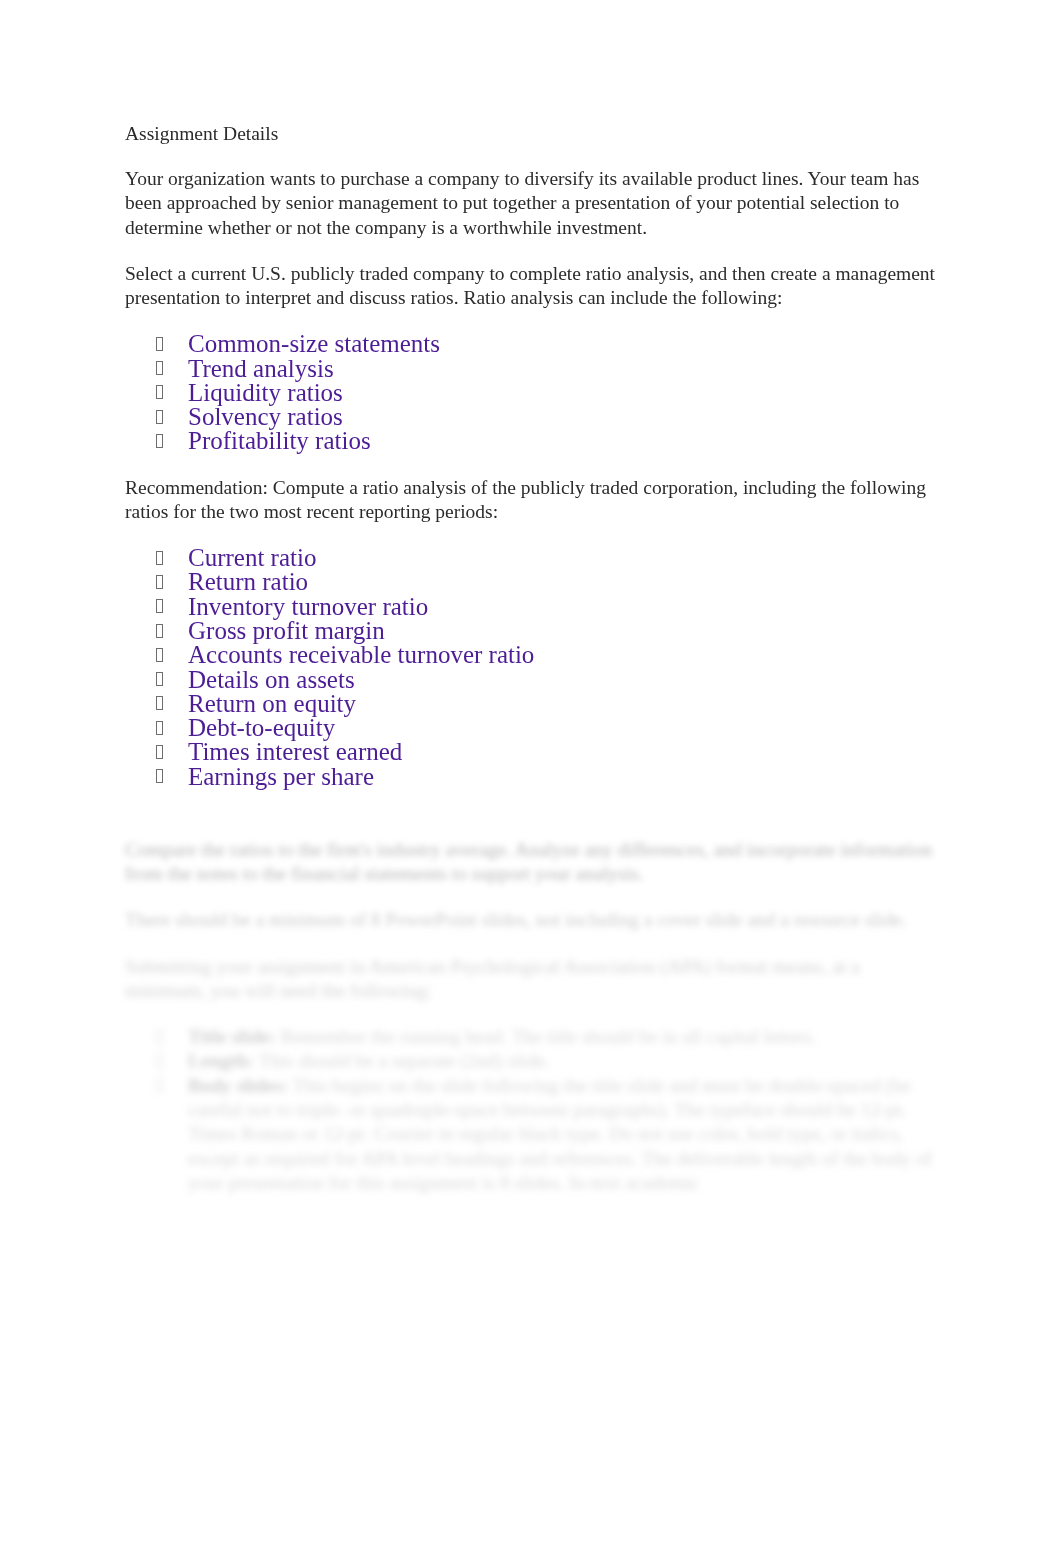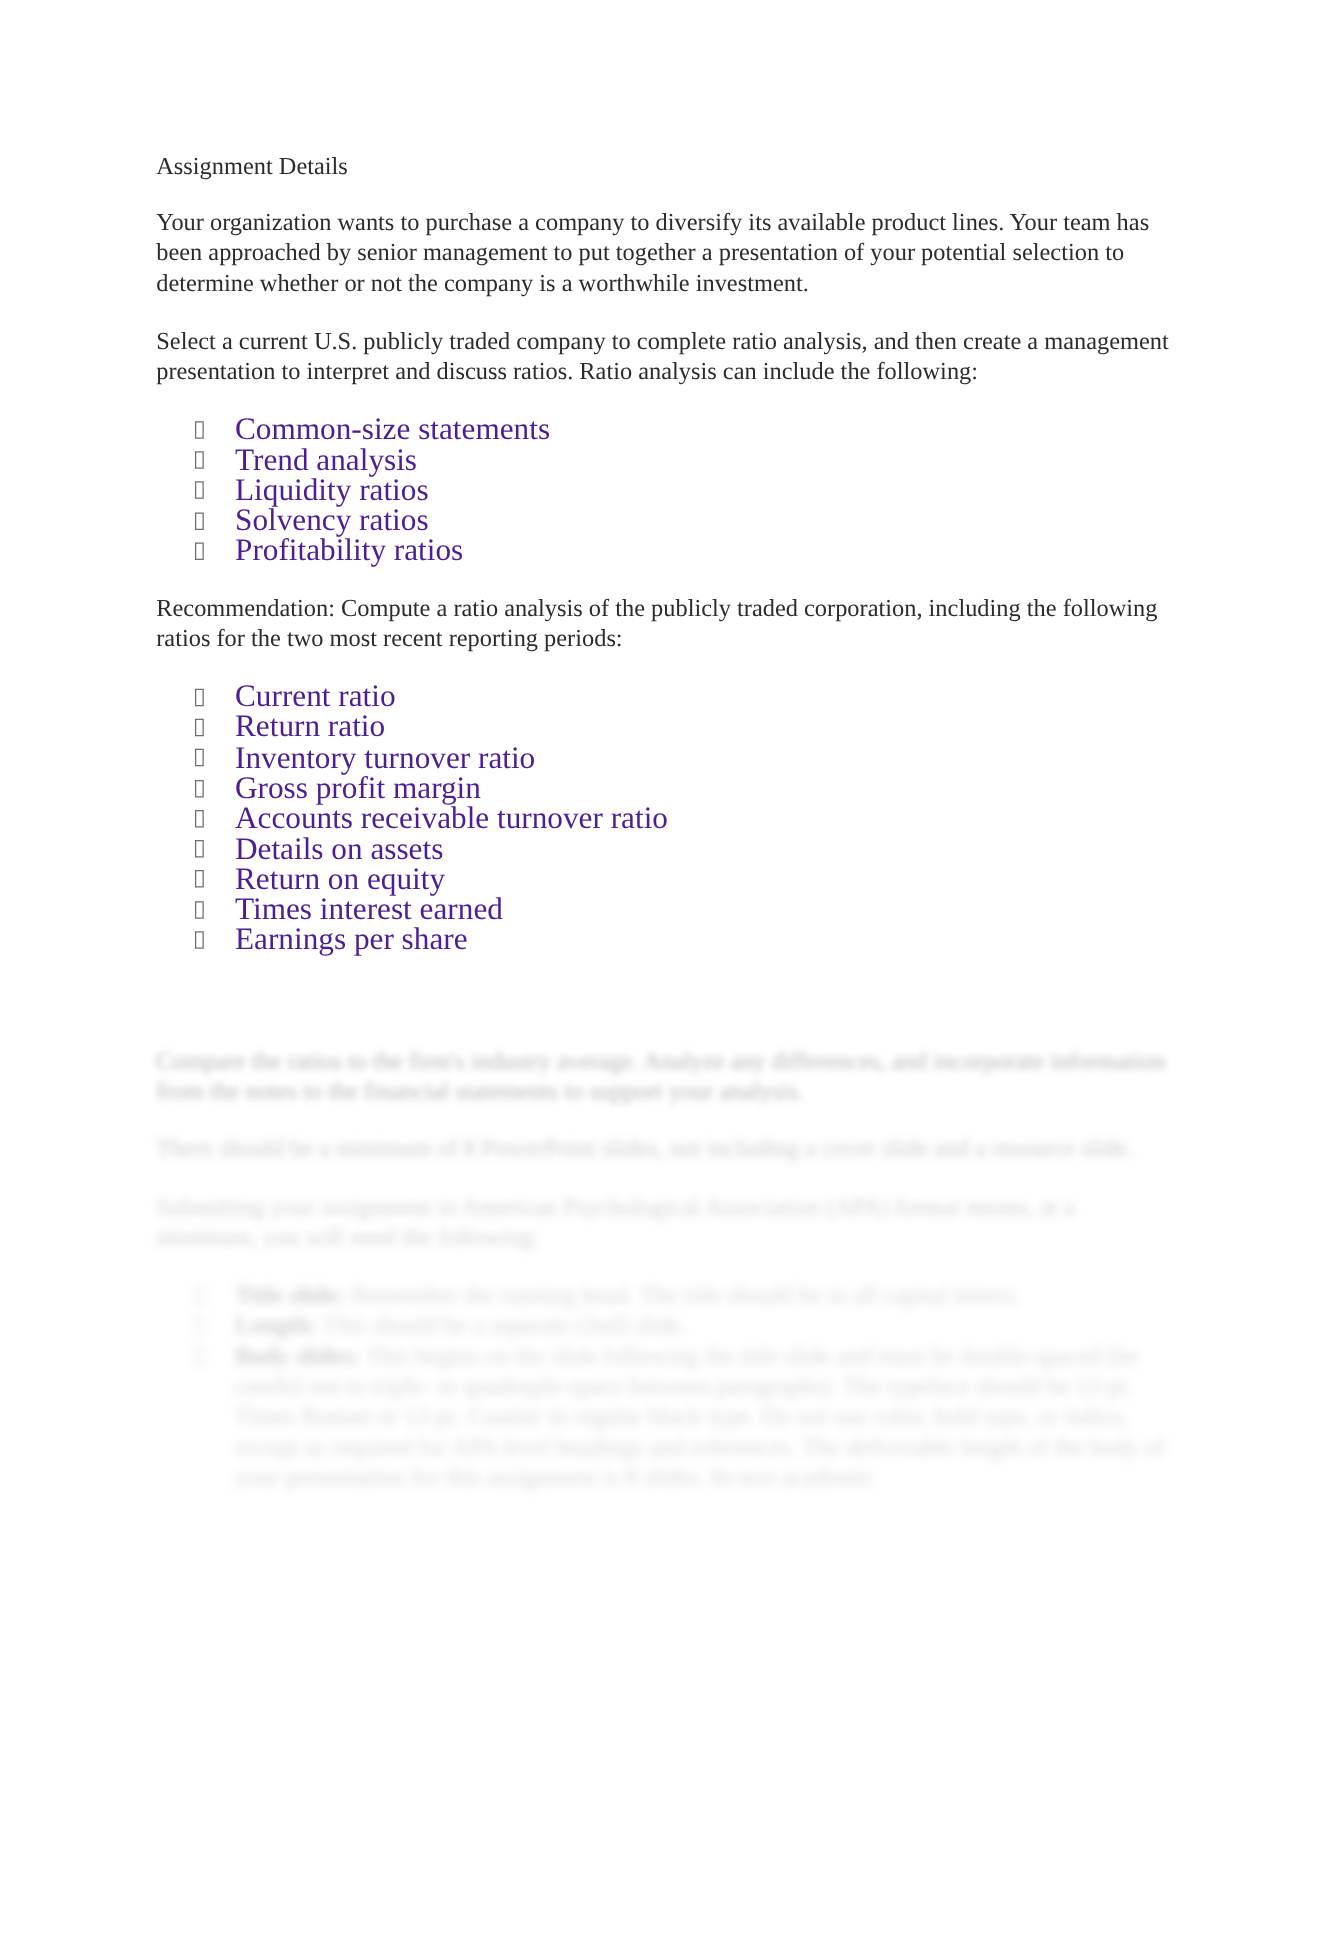--- a/index.html
+++ b/index.html
@@ -197,20 +197,24 @@
       <li>
         <span class="tofu"></span>
         <span>Details on assets</span>
       </li>
       <li>
         <span class="tofu"></span>
         <span>Return on equity</span>
       </li>
       <li>
         <span class="tofu"></span>
+        <span>Debt-to-equity</span>
+      </li>
+      <li>
+        <span class="tofu"></span>
         <span>Times interest earned</span>
       </li>
       <li>
         <span class="tofu"></span>
         <span>Earnings per share</span>
       </li>
     </ul>
 
   </div>
 

